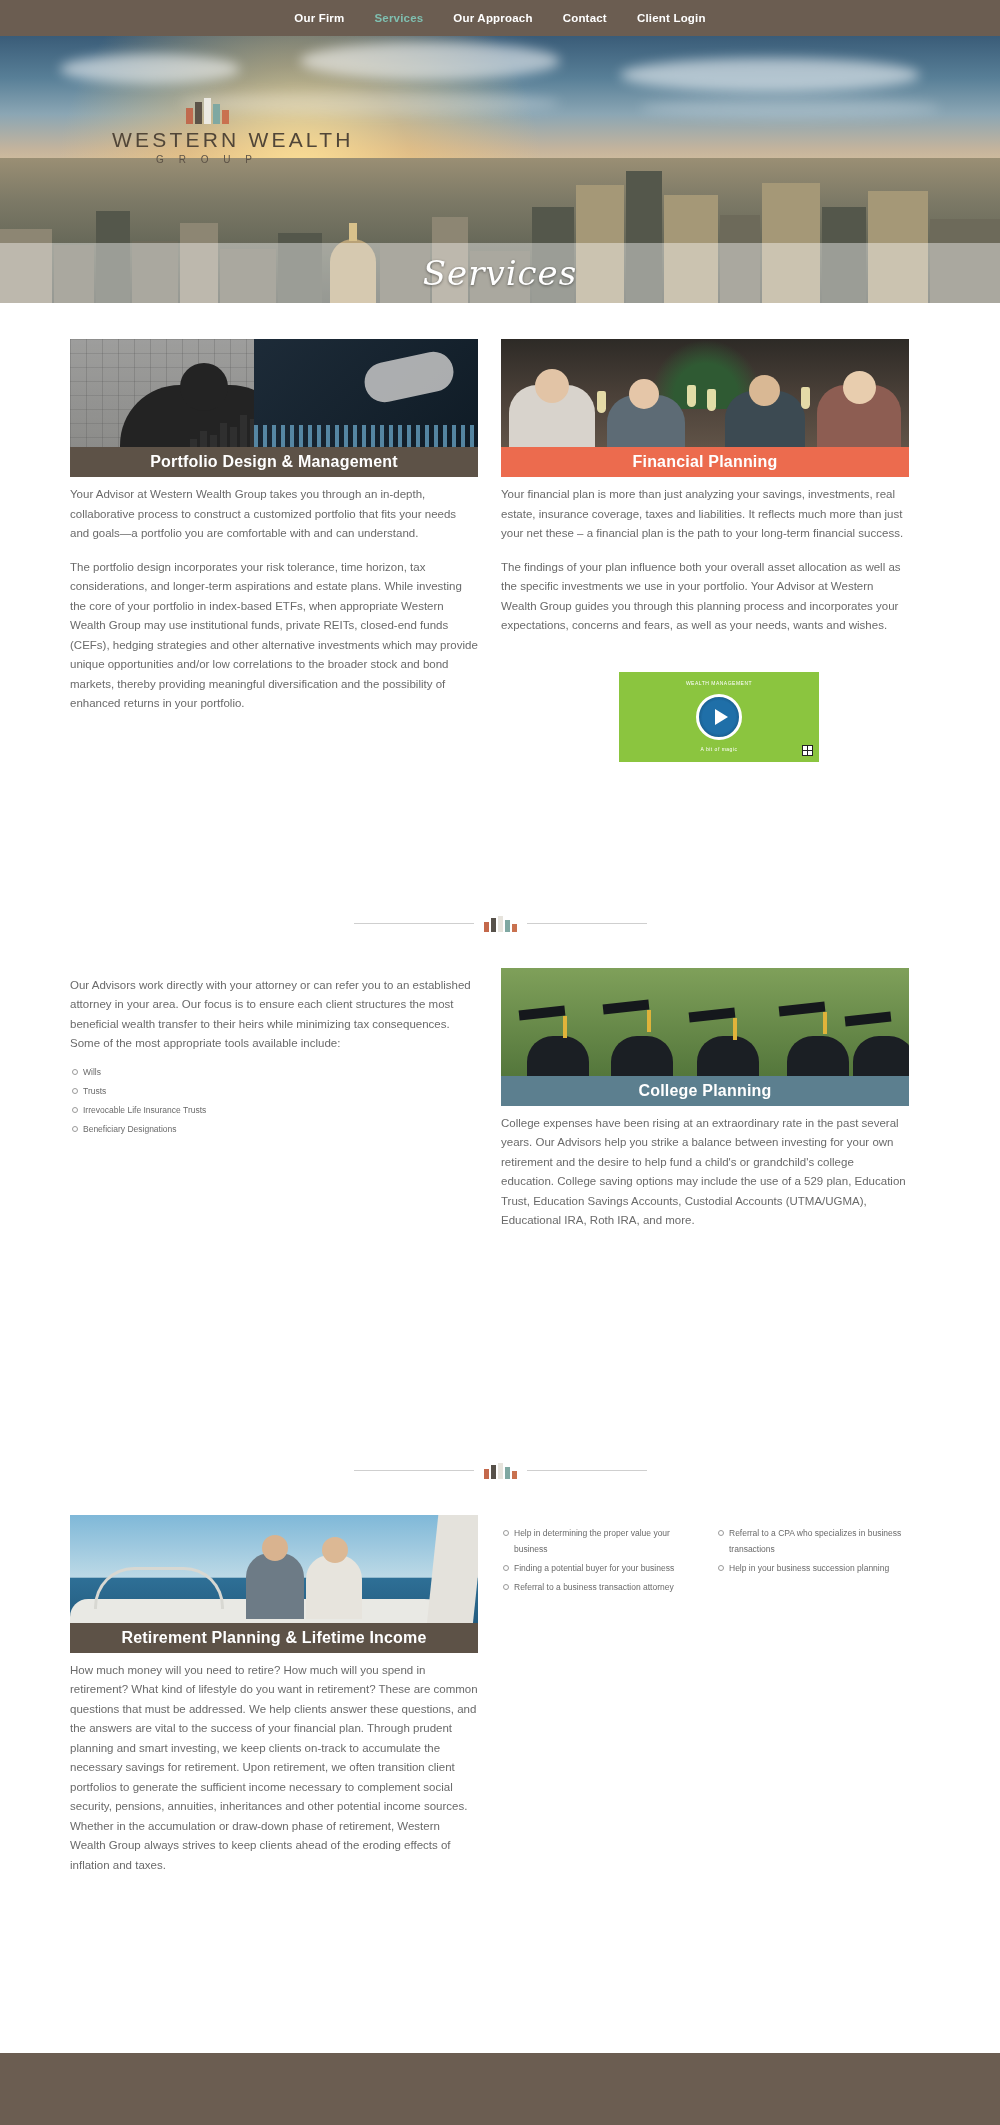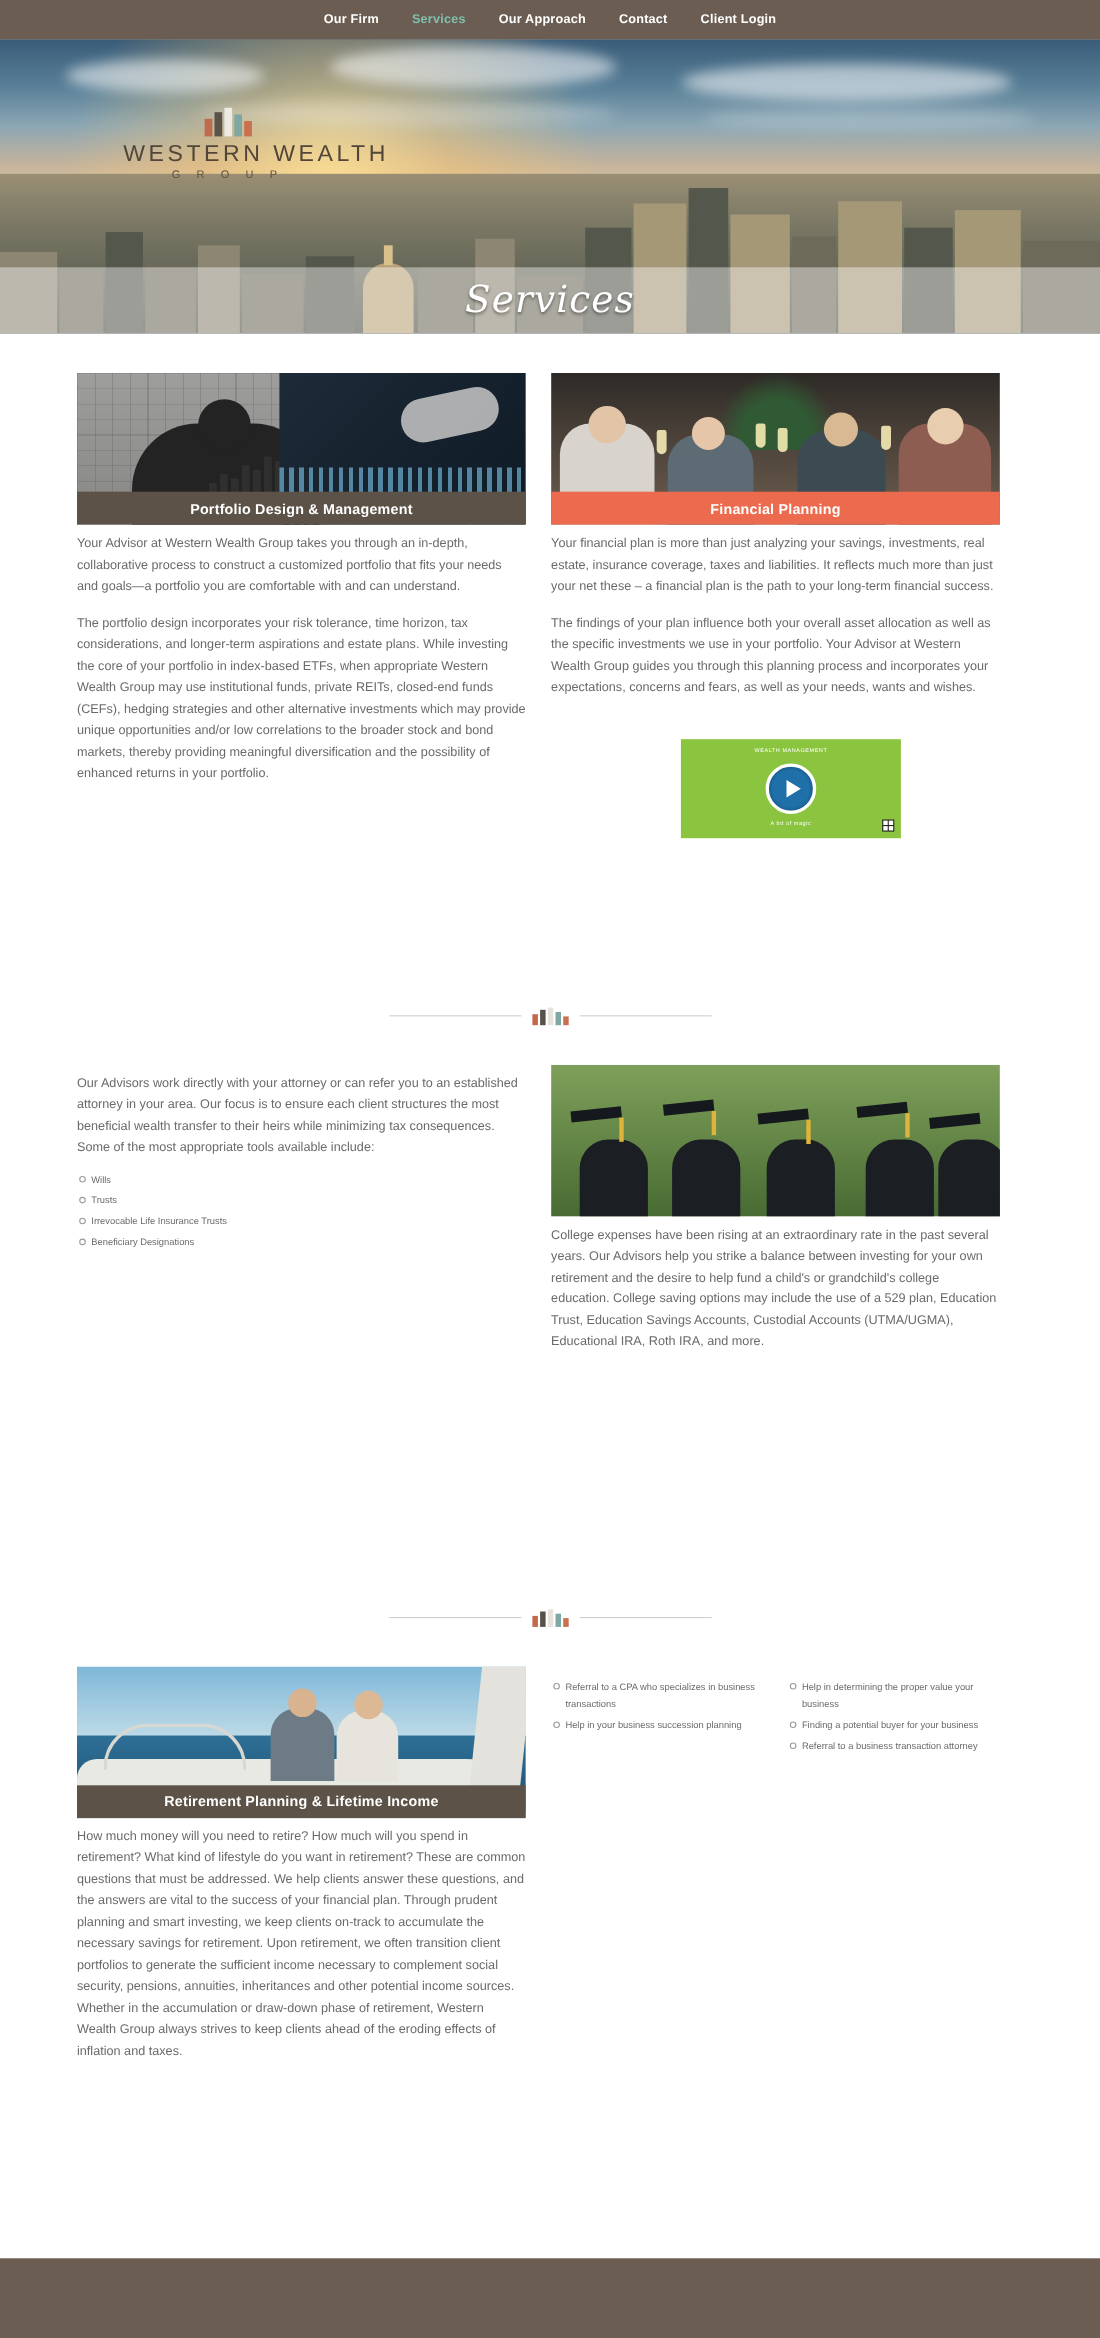--- a/index.html
+++ b/index.html
@@ -130,21 +130,21 @@
   }
   .card-caption {
     position: absolute;
     left: 0; bottom: 0;
     width: 100%;
     height: 30px;
     display: flex;
     align-items: center;
     justify-content: center;
     color: #ffffff;
-    font-size: 13px;
+    font-size: 16px;
     font-weight: bold;
     letter-spacing: .2px;
   }
   .para {
     font-size: 11.5px;
     line-height: 19.5px;
     color: #6a6a6a;
     margin: 8px 0 0 0;
   }
   .para + .para { margin-top: 14px; }
@@ -456,20 +456,21 @@
           <div class="tassel" style="left:146px;top:42px;"></div>
           <div class="gown" style="left:196px;"></div>
           <div class="cap" style="left:188px;top:42px;"></div>
           <div class="tassel" style="left:232px;top:50px;"></div>
           <div class="gown" style="left:286px;"></div>
           <div class="cap" style="left:278px;top:36px;"></div>
           <div class="tassel" style="left:322px;top:44px;"></div>
           <div class="gown" style="left:352px;"></div>
           <div class="cap" style="left:344px;top:46px;"></div>
         </div>
+        <div class="card-caption" style="background:#5c7f8f">College Planning</div>
       </div>
       <p class="para">College expenses have been rising at an extraordinary rate in the past several years. Our Advisors help you strike a balance between investing for your own retirement and the desire to help fund a child's or grandchild's college education.  College saving options may include the use of a 529 plan, Education Trust, Education Savings Accounts, Custodial Accounts (UTMA/UGMA), Educational IRA, Roth IRA, and more.</p>
     </div>
   </div>
 
   <div class="spacer-lg"></div>
   <div class="spacer-md"></div>
 
   <div class="divider">
     <div class="line"></div>
@@ -497,28 +498,28 @@
           <div style="position:absolute;right:0;top:0;width:46px;height:120px;background:#e4e2dc;transform:skewX(-6deg);"></div>
         </div>
         <div class="card-caption" style="background:#5d5247">Retirement Planning &amp; Lifetime Income</div>
       </div>
       <p class="para">How much money will you need to retire? How much will you spend in retirement? What kind of lifestyle do you want in retirement? These are common questions that must be addressed. We help clients answer these questions, and the answers are vital to the success of your financial plan. Through prudent planning and smart investing, we keep clients on-track to accumulate the necessary savings for retirement. Upon retirement, we often transition client portfolios to generate the sufficient income necessary to complement social security, pensions, annuities, inheritances and other potential income sources. Whether in the accumulation or draw-down phase of retirement, Western Wealth Group always strives to keep clients ahead of the eroding effects of inflation and taxes.</p>
     </div>
 
     <div class="col">
       <div class="bullets">
         <ul>
-          <li>Referral to a CPA who specializes in business transactions</li>
-          <li>Help in your business succession planning</li>
-        </ul>
-        <ul>
           <li>Help in determining the proper value your business</li>
           <li>Finding a potential buyer for your business</li>
           <li>Referral to a business transaction attorney</li>
         </ul>
+        <ul>
+          <li>Referral to a CPA who specializes in business transactions</li>
+          <li>Help in your business succession planning</li>
+        </ul>
       </div>
     </div>
   </div>
 
   <div class="spacer-lg"></div>
 </div>
 
 <div class="footer">
   <div class="footer-inner">
     

